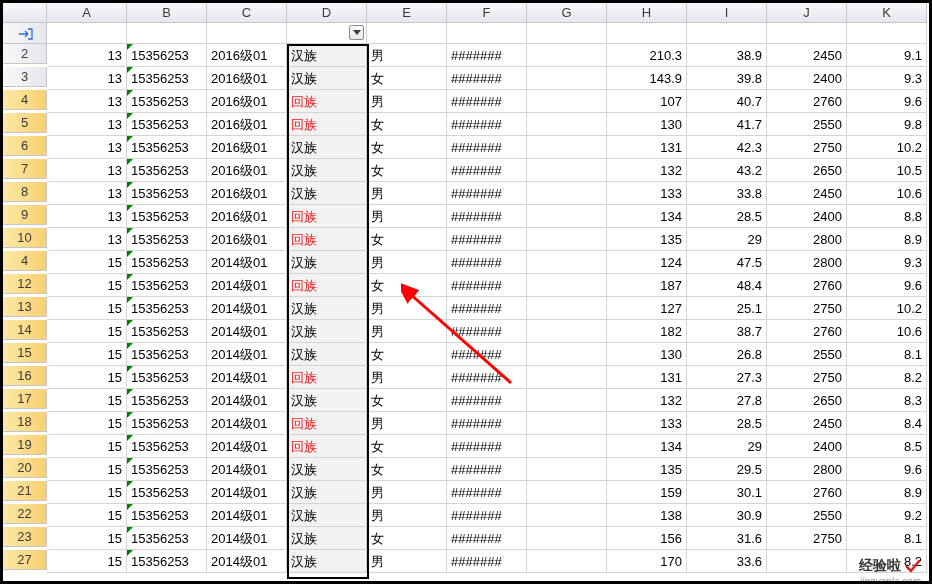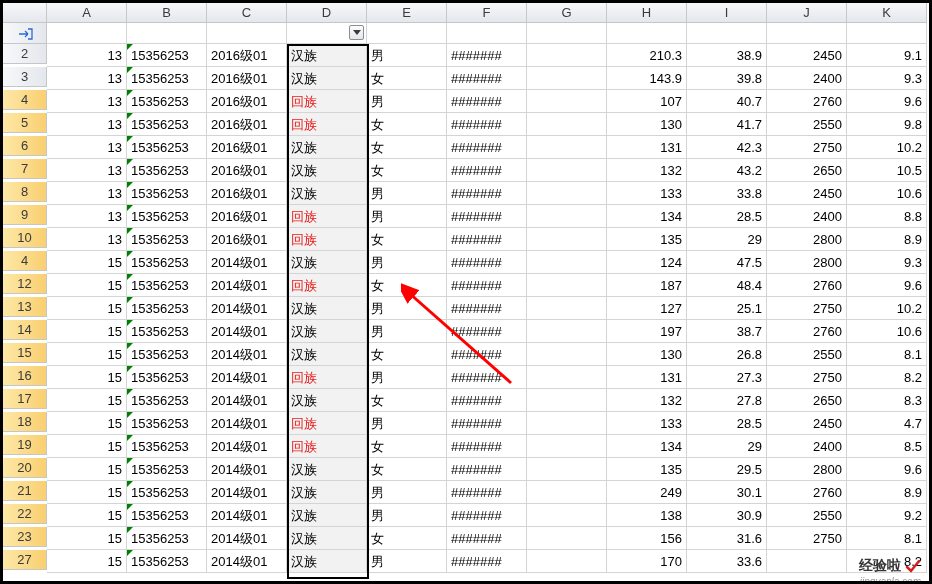--- a/index.html
+++ b/index.html
@@ -205,21 +205,21 @@
     <div class="cell num" style="">2750</div>
     <div class="cell num" style="">10.2</div>
     <div class="row-header sel">14</div>
     <div class="cell num" style="">15</div>
     <div class="cell txt num" style="position:relative;"><span class="green-tri"></span>15356253</div>
     <div class="cell txt" style="">2014级01</div>
     <div class="cell txt sel-col" style="">汉族</div>
     <div class="cell txt" style="">男</div>
     <div class="cell txt" style="">#######</div>
     <div class="cell txt" style=""></div>
-    <div class="cell num" style="">197</div>
+    <div class="cell num" style="">182</div>
     <div class="cell num" style="">38.7</div>
     <div class="cell num" style="">2760</div>
     <div class="cell num" style="">10.6</div>
     <div class="row-header sel">15</div>
     <div class="cell num" style="">15</div>
     <div class="cell txt num" style="position:relative;"><span class="green-tri"></span>15356253</div>
     <div class="cell txt" style="">2014级01</div>
     <div class="cell txt sel-col" style="">汉族</div>
     <div class="cell txt" style="">女</div>
     <div class="cell txt" style="">#######</div>
@@ -256,21 +256,21 @@
     <div class="cell num" style="">15</div>
     <div class="cell txt num" style="position:relative;"><span class="green-tri"></span>15356253</div>
     <div class="cell txt" style="">2014级01</div>
     <div class="cell txt sel-col red" style="">回族</div>
     <div class="cell txt" style="">男</div>
     <div class="cell txt" style="">#######</div>
     <div class="cell txt" style=""></div>
     <div class="cell num" style="">133</div>
     <div class="cell num" style="">28.5</div>
     <div class="cell num" style="">2450</div>
-    <div class="cell num" style="">4.7</div>
+    <div class="cell num" style="">8.4</div>
     <div class="row-header sel">19</div>
     <div class="cell num" style="">15</div>
     <div class="cell txt num" style="position:relative;"><span class="green-tri"></span>15356253</div>
     <div class="cell txt" style="">2014级01</div>
     <div class="cell txt sel-col red" style="">回族</div>
     <div class="cell txt" style="">女</div>
     <div class="cell txt" style="">#######</div>
     <div class="cell txt" style=""></div>
     <div class="cell num" style="">134</div>
     <div class="cell num" style="">29</div>
@@ -289,21 +289,21 @@
     <div class="cell num" style="">2800</div>
     <div class="cell num" style="">9.6</div>
     <div class="row-header sel">21</div>
     <div class="cell num" style="">15</div>
     <div class="cell txt num" style="position:relative;"><span class="green-tri"></span>15356253</div>
     <div class="cell txt" style="">2014级01</div>
     <div class="cell txt sel-col" style="">汉族</div>
     <div class="cell txt" style="">男</div>
     <div class="cell txt" style="">#######</div>
     <div class="cell txt" style=""></div>
-    <div class="cell num" style="">249</div>
+    <div class="cell num" style="">159</div>
     <div class="cell num" style="">30.1</div>
     <div class="cell num" style="">2760</div>
     <div class="cell num" style="">8.9</div>
     <div class="row-header sel">22</div>
     <div class="cell num" style="">15</div>
     <div class="cell txt num" style="position:relative;"><span class="green-tri"></span>15356253</div>
     <div class="cell txt" style="">2014级01</div>
     <div class="cell txt sel-col" style="">汉族</div>
     <div class="cell txt" style="">男</div>
     <div class="cell txt" style="">#######</div>

